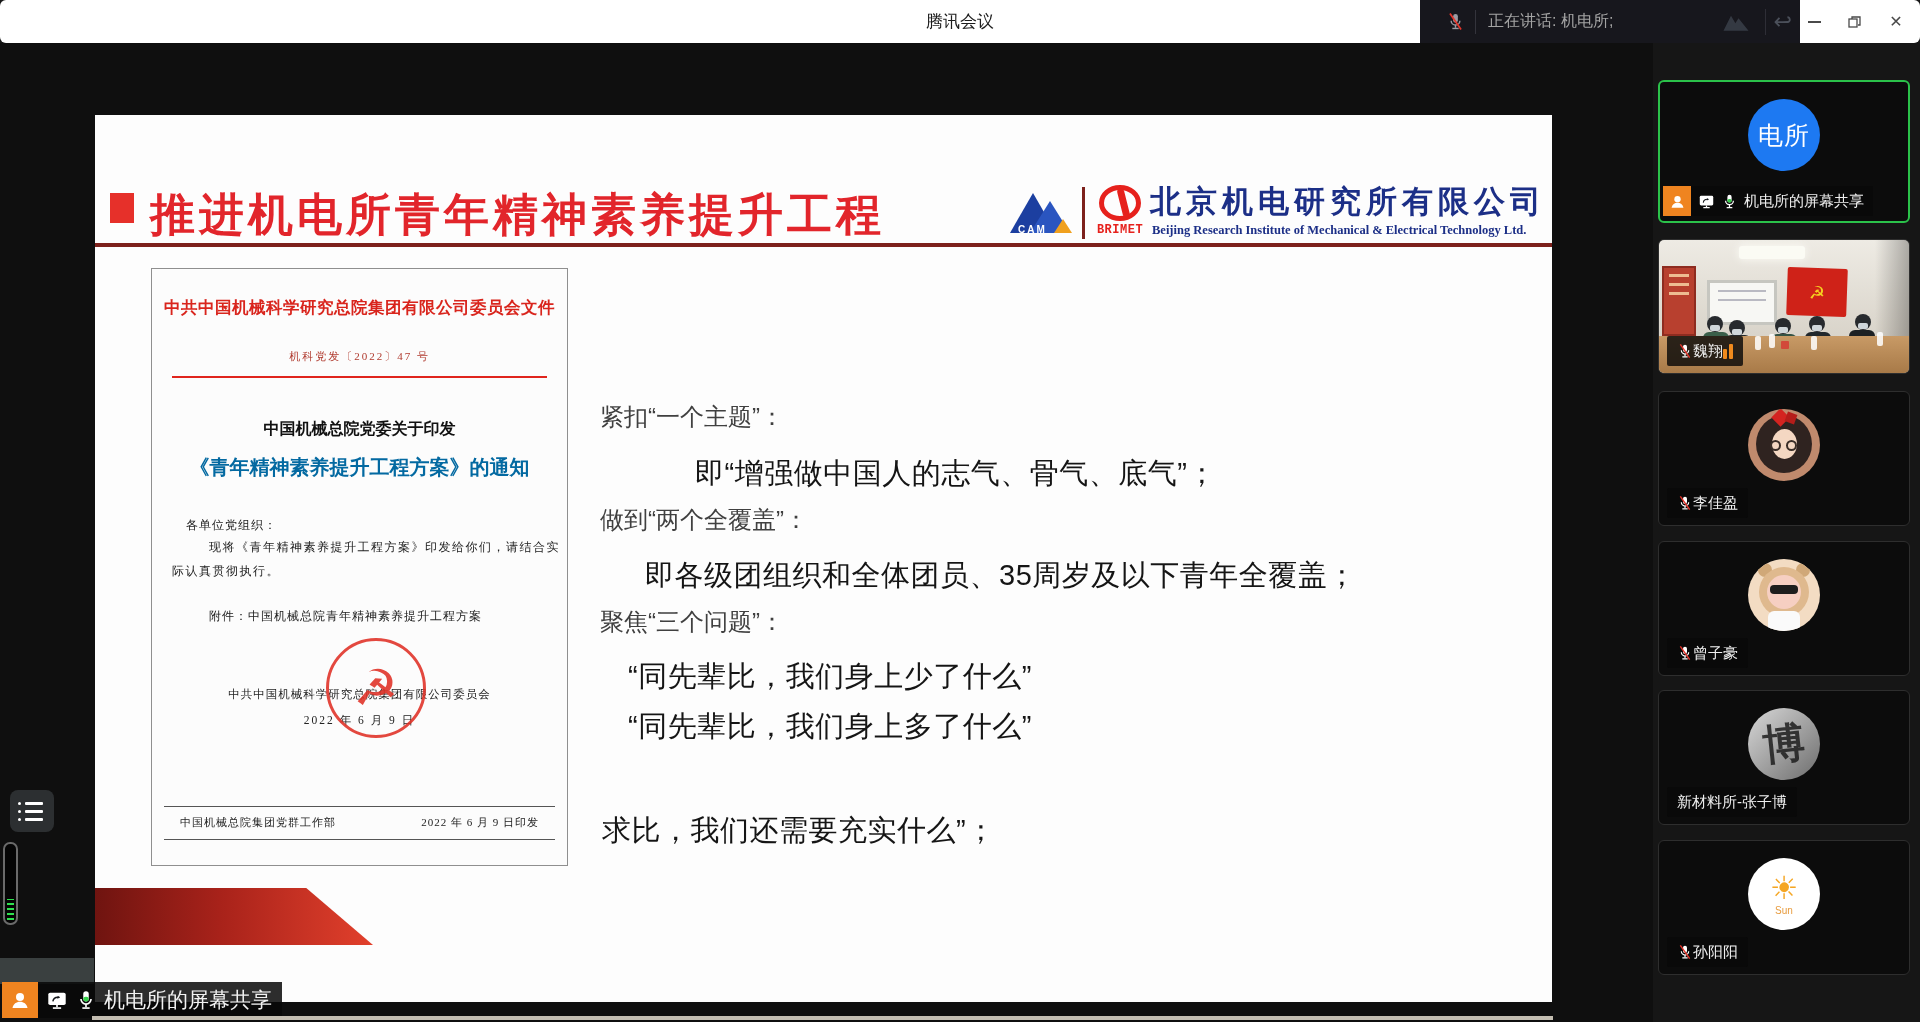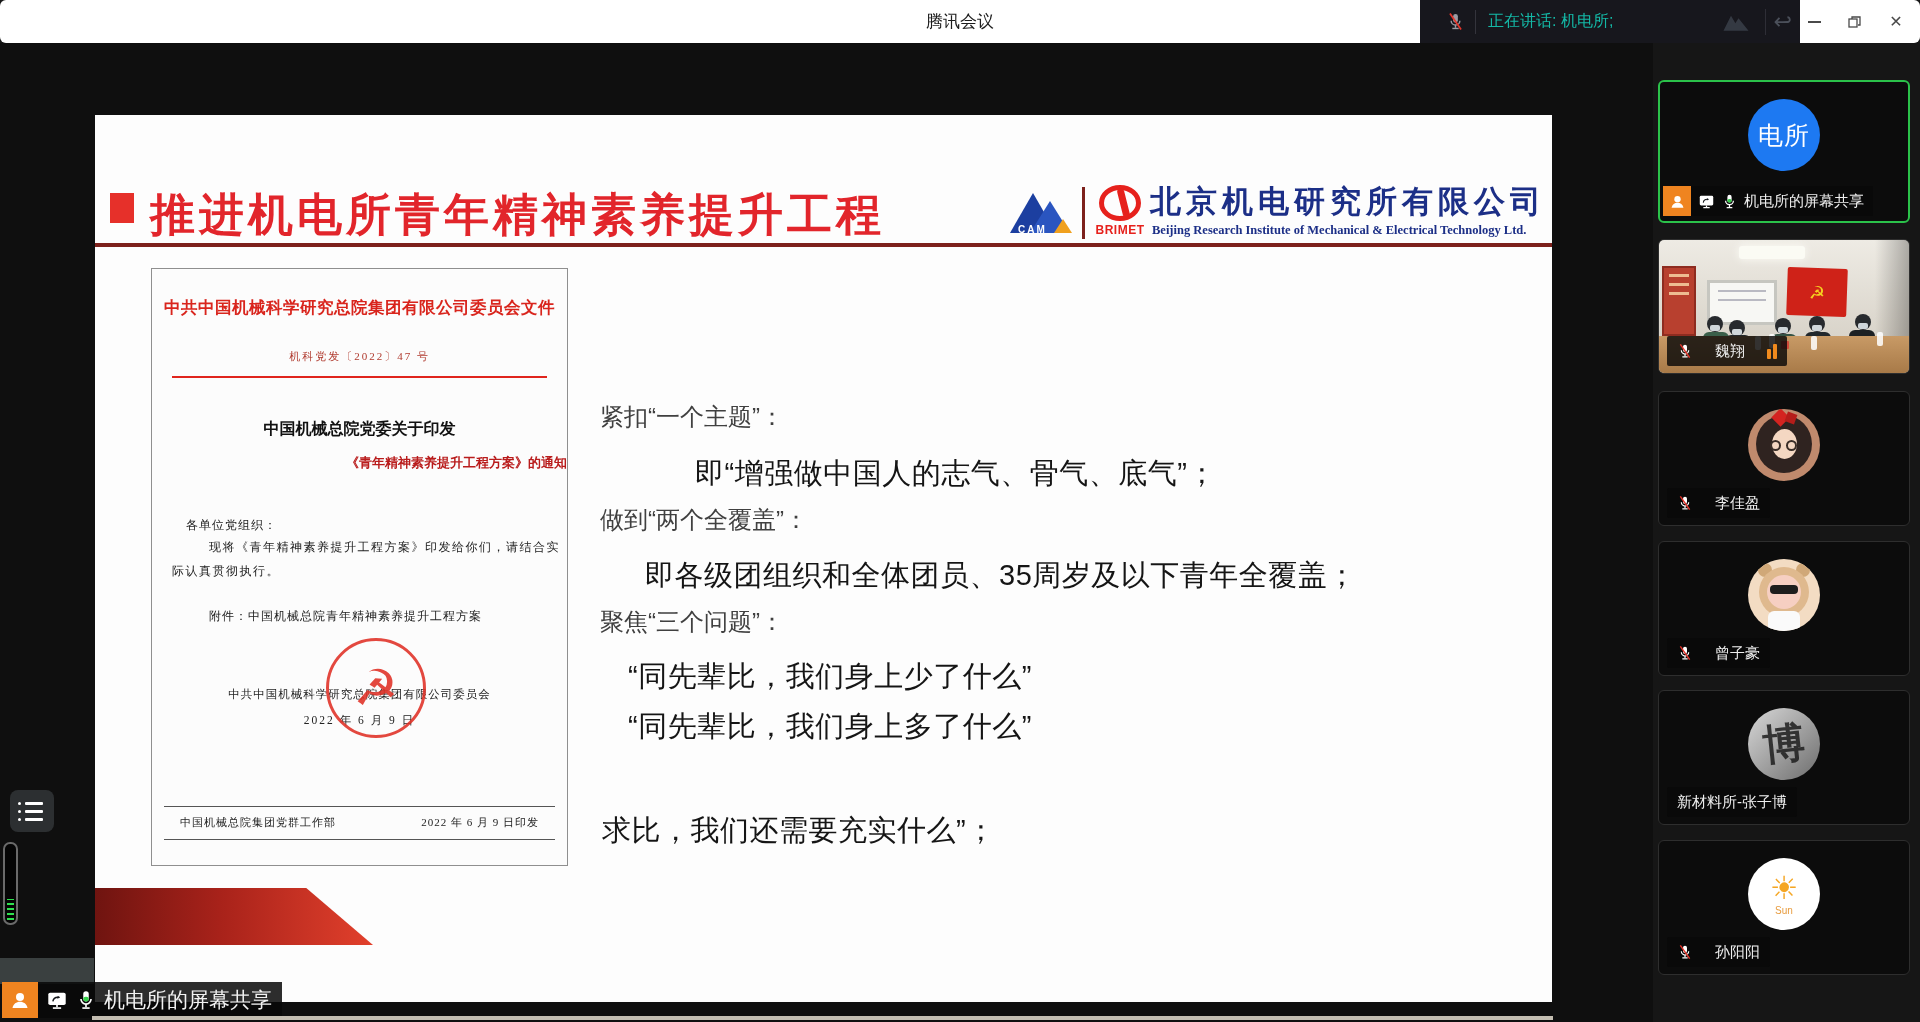--- a/index.html
+++ b/index.html
@@ -7,21 +7,21 @@
               font-family:"Liberation Sans","DejaVu Sans",sans-serif; }
 
   
   .titlebar { position:absolute; left:0; top:0; width:1920px; height:43px; background:#ffffff;border-radius:6px; }
   .win-title { position:absolute; left:0; right:0; top:0; height:43px; line-height:43px;
                text-align:center; font-size:17px; color:#1c1c1c; }
   .speak-panel { position:absolute; left:1420px; top:0; width:380px; height:43px;
                  background:#17171d; display:flex; align-items:center; }
   .sp-mic { margin-left:26px; width:19px; height:19px; }
   .sp-div { width:1px; height:24px; background:#34343c; margin:0 12px 0 10px; }
-  .sp-text { color:#14b8a6; font-size:16px; white-space:nowrap; }
+  .sp-text { color:#a3a3a3; font-size:16px; white-space:nowrap; }
   .wm-wrap { position:absolute; right:8px; top:0; height:43px; display:flex; align-items:center; gap:8px; }
   .wm-mtn { width:42px; height:30px; opacity:.85; }
   .wm-sep { width:1px; height:26px; background:#2e2e36; }
   .wm-undo { color:#4b505a; font-size:22px; line-height:1; }
   .winbtn { position:absolute; top:0; width:36px; height:43px; display:flex; align-items:center;
             justify-content:center; color:#4a4a4a; cursor:default; }
   .btn-min { left:1796px; } .btn-max { left:1836px; } .btn-close { left:1878px; font-size:16px; }
   .min-line { width:13px; height:2px; background:#4a4a4a; display:block; }
 
   
@@ -39,42 +39,42 @@
   .cam-tri { position:absolute; left:0; top:4px; width:64px; height:46px; }
   .tri1 { position:absolute; left:0; bottom:2px; width:46px; height:40px; background:#1c3fa0;
           clip-path:polygon(50% 0,100% 100%,0 100%); }
   .tri2 { position:absolute; left:20px; bottom:2px; width:40px; height:32px; background:#2a55c0;
           clip-path:polygon(50% 0,100% 100%,0 100%); }
   .tri3 { position:absolute; left:44px; bottom:2px; width:18px; height:14px; background:#f0a01e;
           clip-path:polygon(50% 0,100% 100%,0 100%); }
   .cam-txt { position:absolute; left:8px; bottom:0; font-size:10px; font-weight:bold; color:#ffffff;
              letter-spacing:2px; }
   .logo-bar { position:absolute; left:72px; top:2px; width:3px; height:52px; background:#7d211c; }
-  .brimet { position:absolute; left:84px; top:0; width:52px; height:60px; text-align:center; }
+  .brimet { position:absolute; left:84px; top:0; width:52px; height:60px; text-align:center;font-family:Liberation Mono, monospace; }
   .br-ring { width:42px; height:36px; border:5px solid #e6211c; border-radius:50%; margin:0 auto; position:relative; }
   .br-ring i { position:absolute; left:16px; top:-2px; width:7px; height:30px; background:#e6211c;
                border-radius:4px; transform:rotate(-14deg); }
   .br-txt { font-size:12px; font-weight:bold; color:#e6211c; letter-spacing:.5px; margin-top:2px; }
   .cn-name { position:absolute; left:140px; top:-4px; font-size:31px; font-weight:bold; color:#1c2f87;
              letter-spacing:5px; font-family:"Liberation Serif","DejaVu Serif",serif; white-space:nowrap; }
   .en-name { position:absolute; left:142px; top:38px; font-size:12.5px; font-weight:bold; color:#1c2f87;
              font-family:"Liberation Serif","DejaVu Serif",serif; white-space:nowrap; }
 
   
   .gov-doc { position:absolute; left:56px; top:153px; width:417px; height:598px; background:#fcfcfc;
              border:1px solid #8f8f8f; font-family:"Liberation Serif","DejaVu Serif",serif; }
   .gd-header { position:absolute; left:0; right:0; top:28px; text-align:center; font-size:16.5px;
                font-weight:bold; color:#d9251d; letter-spacing:.5px; }
   .gd-number { position:absolute; left:0; right:0; top:80px; text-align:center; font-size:11px;
                color:#b03a2e; letter-spacing:2px; }
   .gd-redline { position:absolute; left:20px; right:20px; top:107px; height:2px; background:#e0251d; }
   .gd-title1 { position:absolute; left:0; right:0; top:150px; text-align:center; font-size:16px;
                font-weight:bold; color:#111; }
-  .gd-title2 { position:absolute; left:0; right:0; top:185px; text-align:right; font-size:13px;
-               font-weight:bold; color:#b91c1c; }
+  .gd-title2 { position:absolute; left:0; right:0; top:185px; text-align:center; font-size:20px;
+               font-weight:bold; color:#0369a1; }
   .gd-salut { position:absolute; left:34px; top:248px; font-size:12px; color:#222; letter-spacing:1px; }
   .gd-body1 { position:absolute; left:57px; top:270px; font-size:12px; color:#222; letter-spacing:1.5px; }
   .gd-body2 { position:absolute; left:20px; top:294px; font-size:12px; color:#222; letter-spacing:1.5px; }
   .gd-attach { position:absolute; left:57px; top:339px; font-size:12px; color:#222; letter-spacing:1px; }
   .gd-sign { position:absolute; left:0; right:0; top:418px; text-align:center; font-size:11.5px;
              color:#222; letter-spacing:1px; }
   .gd-date { position:absolute; left:0; right:0; top:444px; text-align:center; font-size:11.5px;
              color:#222; letter-spacing:2px; }
   .gd-seal { position:absolute; left:174px; top:369px; width:100px; height:100px; border:3px solid #e03025;
              border-radius:50%; opacity:.88; display:flex; align-items:center; justify-content:center; }
@@ -126,21 +126,21 @@
           border-radius:6px; overflow:hidden; }
   .tile1 { top:37px; height:143px; border:2px solid #2bc24a; }
   .tile2 { top:196px; height:135px; } .tile3 { top:348px; height:135px; }
   .tile4 { top:498px; height:135px; } .tile5 { top:647px; height:135px; }
   .tile6 { top:797px; height:135px; }
   .avatar { position:absolute; left:50%; transform:translateX(-50%); top:17px; width:72px; height:72px;
             border-radius:50%; }
   .av-blue { background:#1d79f2; display:flex; align-items:center; justify-content:center;
              color:#fff; font-size:25px; letter-spacing:1px; }
   .tlabel { position:absolute; left:8px; bottom:7px; height:30px; display:flex; align-items:center;
-            gap:22px; padding:0 10px; background:rgba(8,8,8,.82); border-radius:2px; color:#efefef;
+            gap:0; padding:0 10px; background:rgba(8,8,8,.82); border-radius:2px; color:#efefef;
             font-size:15px; white-space:nowrap; }
   .tlabel svg { width:16px; height:16px; }
   .t1label { position:absolute; left:3px; bottom:5px; height:30px; display:flex; align-items:stretch;
              color:#efefef; font-size:15px; }
   .t1label .obox { width:28px; height:30px; }
   .t1label .obox svg { width:19px; height:19px; }
   .t1inner { display:flex; align-items:center; gap:6px; padding:0 9px 0 7px; background:rgba(8,8,8,.82); }
   .t1inner svg { width:17px; height:17px; }
   .bars { display:flex; align-items:flex-end; gap:2px; height:15px; }
   .bars i { width:4px; background:#f08a1d; border-radius:1px; }

